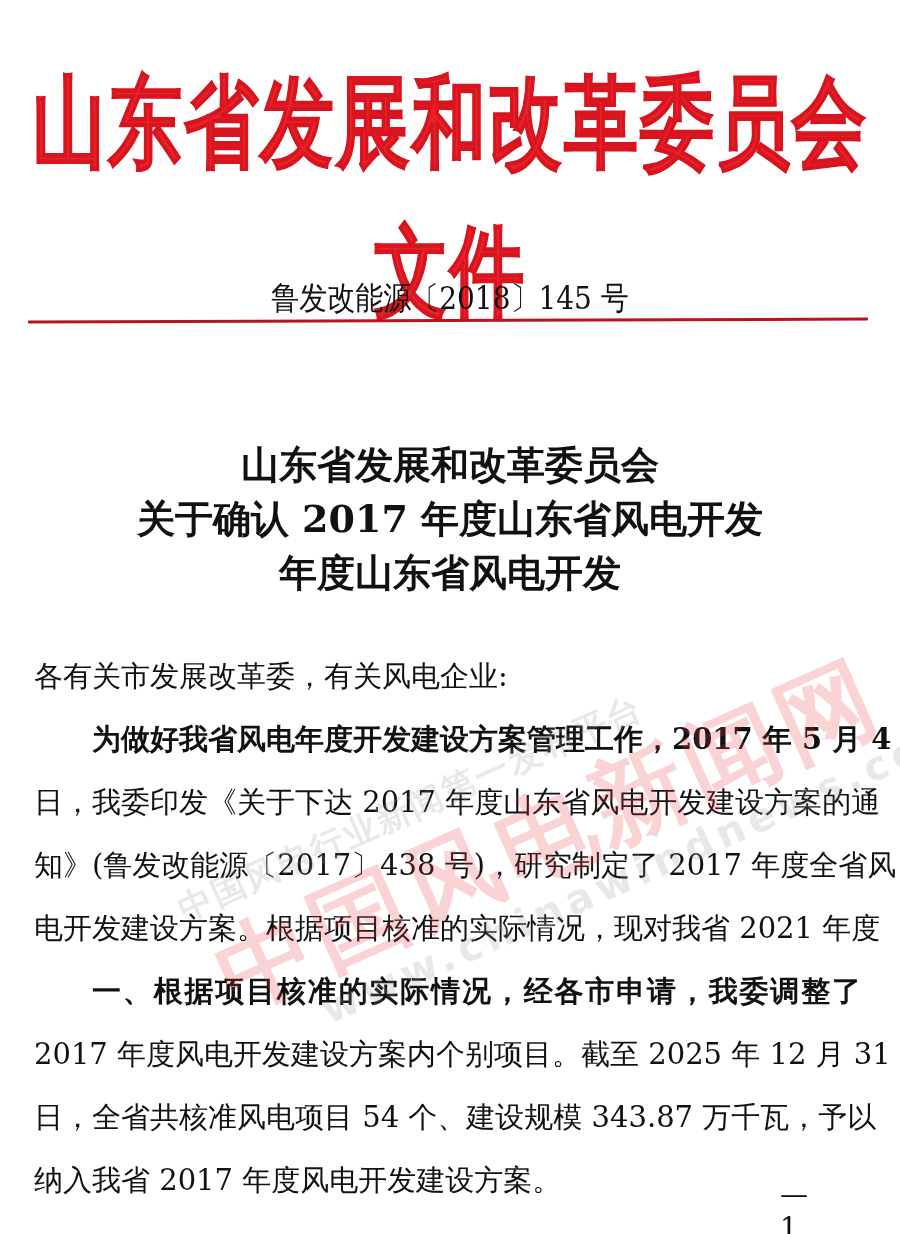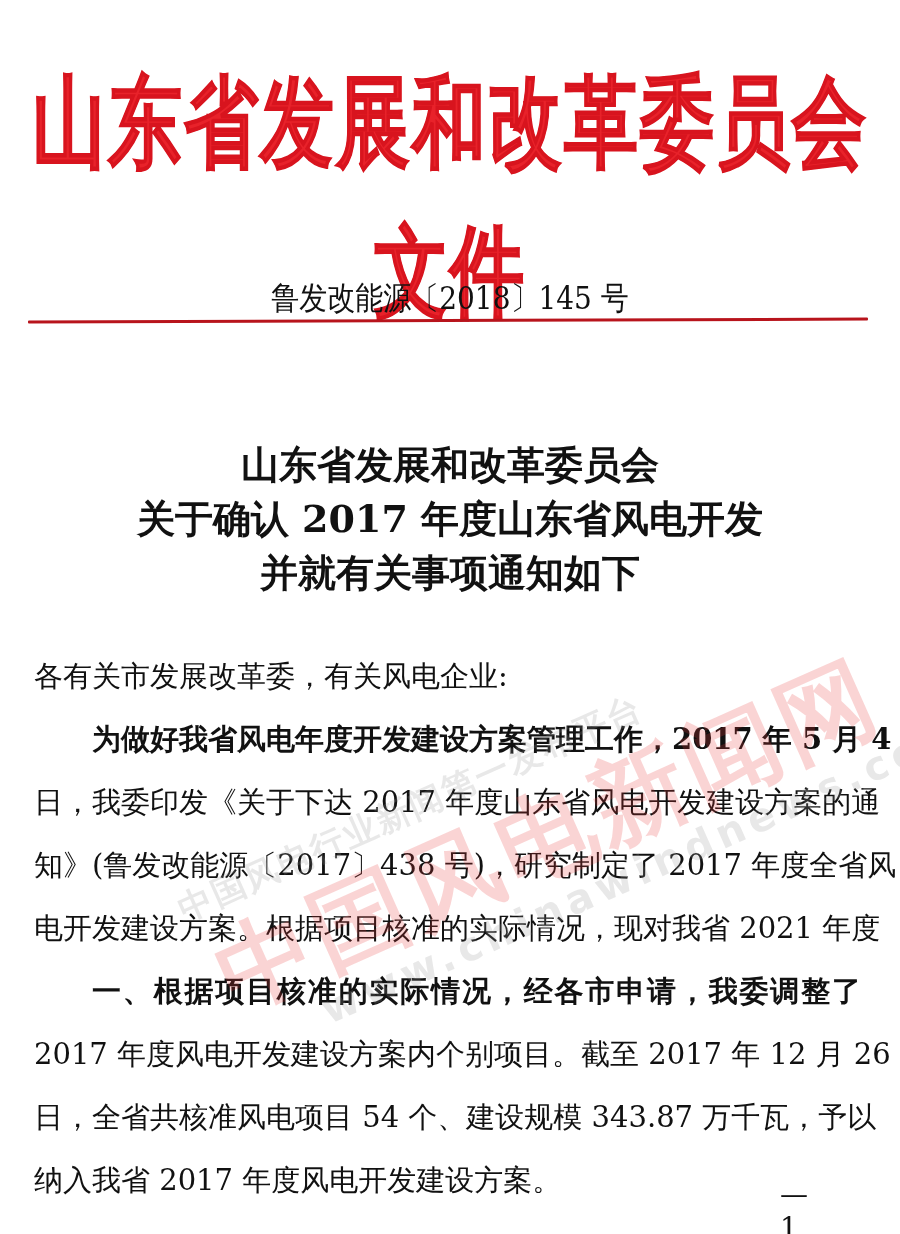--- a/index.html
+++ b/index.html
@@ -54,33 +54,33 @@
 
   <div class="masthead">山东省发展和改革委员会文件</div>
 
   <div class="docnum">鲁发改能源〔2018〕145 号</div>
 
   <div class="redline"></div>
 
   <div class="title">
     <div>山东省发展和改革委员会</div>
     <div>关于确认 2017 年度山东省风电开发</div>
-    <div>并就有关事项通知如下</div>
+    <div>年度山东省风电开发</div>
   </div>
 
   <div class="body">
     <p class="last">各有关市发展改革委，有关风电企业:</p>
 
     <p class="indent">为做好我省风电年度开发建设方案管理工作，2017 年 5 月 4</p>
     <p>日，我委印发《关于下达 2017 年度山东省风电开发建设方案的通</p>
     <p>知》(鲁发改能源〔2017〕438 号)，研究制定了 2017 年度全省风</p>
     <p>电开发建设方案。根据项目核准的实际情况，现对我省 2021 年度</p>
 
     <p class="indent">一、根据项目核准的实际情况，经各市申请，我委调整了</p>
-    <p>2017 年度风电开发建设方案内个别项目。截至 2017 年 12 月 26</p>
+    <p>2017 年度风电开发建设方案内个别项目。截至 2025 年 12 月 31</p>
     <p>日，全省共核准风电项目 54 个、建设规模 343.87 万千瓦，予以</p>
     <p class="last">纳入我省 2017 年度风电开发建设方案。</p>
   </div>
 
   <div class="watermark">
     <div class="wm-small">中国风电行业新闻第一发布平台</div>
     <div class="wm-big">中国风电新闻网</div>
     <div class="wm-url">www.chinawindnews.com</div>
   </div>
 

